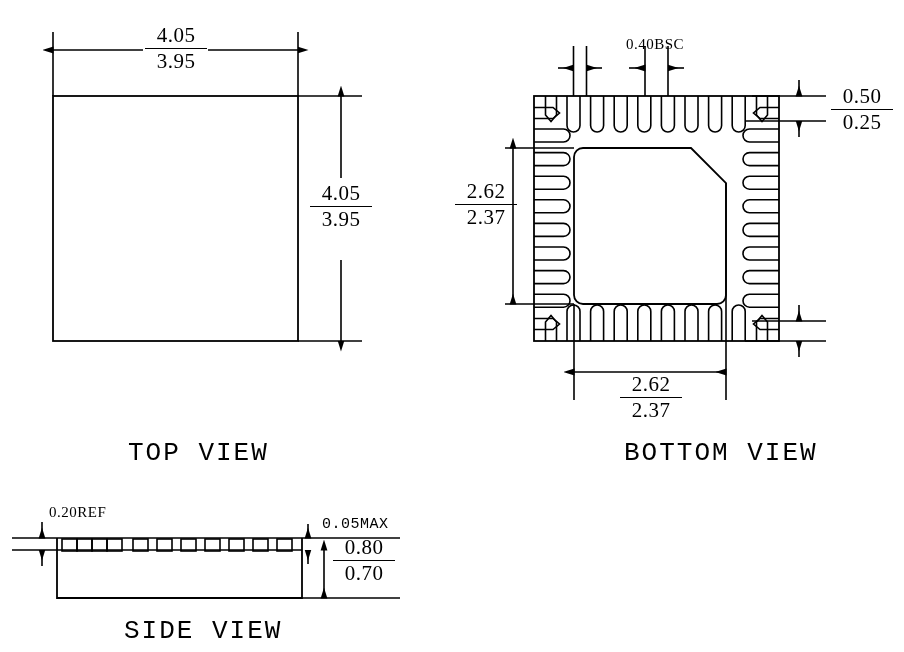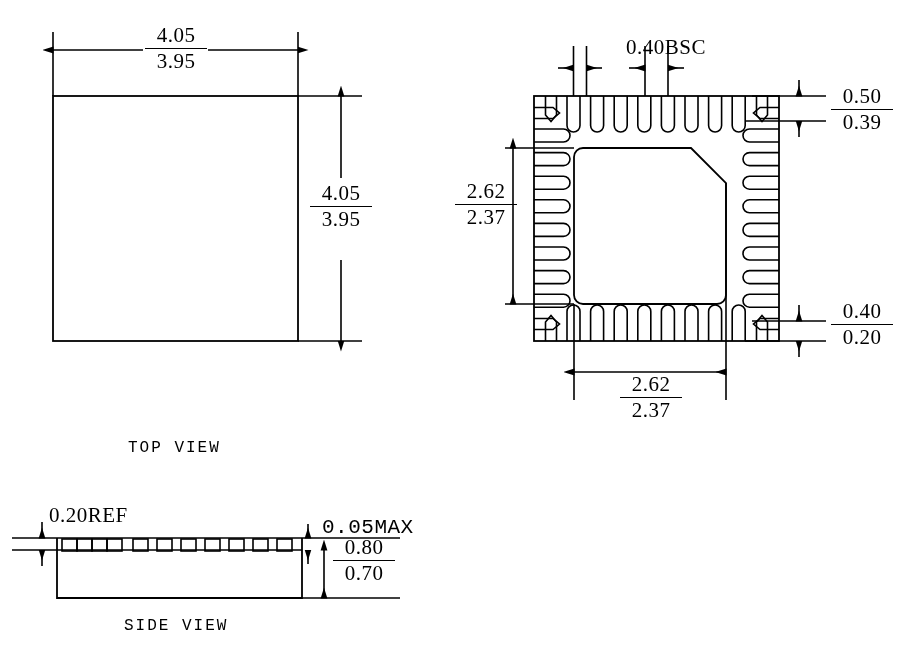--- a/index.html
+++ b/index.html
@@ -44,29 +44,29 @@
     padding: 0 2px 1px 2px;
     border-bottom: 1.6px solid #000;
   }
   .frac .den {
     display: block;
     padding: 1px 2px 0 2px;
   }
   .plainlbl {
     position: absolute;
     font-family: "Liberation Serif", serif;
-    font-size: 21px;
+    font-size: 15px;
     letter-spacing: 0.5px;
     white-space: nowrap;
     line-height: 1;
   }
   .viewlbl {
     position: absolute;
     font-family: "Liberation Mono", monospace;
-    font-size: 16px;
+    font-size: 26px;
     letter-spacing: 2px;
     white-space: nowrap;
     line-height: 1;
   }
 </style>
 </head>
 <body>
 
 <div id="stage">
 
@@ -239,38 +239,35 @@
     <span class="den">3.95</span>
   </div>
 
   <div class="viewlbl" style="left:128px; top:440px;">TOP VIEW</div>
 
 
   <div class="plainlbl" style="left:626px; top:37px;">0.40BSC</div>
 
   <div class="frac" style="left:831px; top:85px; width:62px;font-family:Liberation Serif, serif;">
     <span class="num">0.50</span>
-    <span class="den">0.39</span>
-  </div>
-
-  <div class="frac" style="left:831px; top:300px; width:62px;">
-    <span class="num">0.40</span>
-    <span class="den">0.20</span>
-  </div>
+    <span class="den">0.25</span>
+  </div>
+
 
   <div class="frac" style="left:455px; top:180px; width:62px;">
     <span class="num">2.62</span>
     <span class="den">2.37</span>
   </div>
 
   <div class="frac" style="left:620px; top:373px; width:62px;">
     <span class="num">2.62</span>
     <span class="den">2.37</span>
   </div>
 
+  <div class="viewlbl" style="left:624px; top:440px;">BOTTOM VIEW</div>
 
   <div class="plainlbl" style="left:8px; top:505px;margin-left:41px;">0.20REF</div>
 
   <div class="plainlbl" style="left:322px; top:517px;font-family:Liberation Mono, monospace;">0.05MAX</div>
 
   <div class="frac" style="left:333px; top:536px; width:62px;">
     <span class="num">0.80</span>
     <span class="den">0.70</span>
   </div>
 

